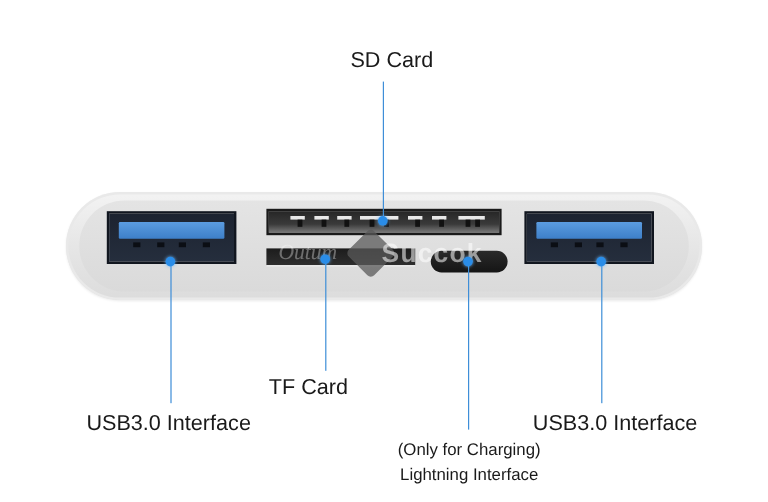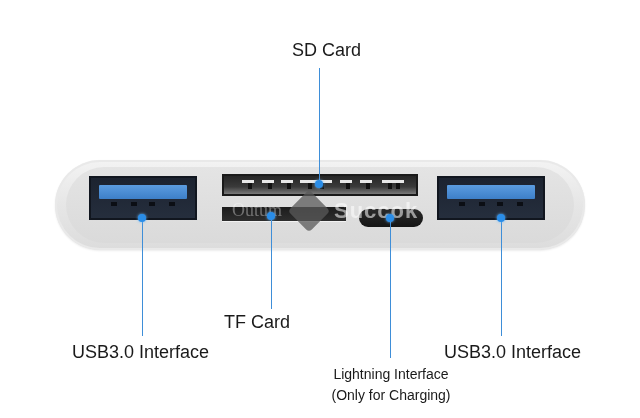--- a/index.html
+++ b/index.html
@@ -76,23 +76,23 @@
   <div class="sd-pin-leg" style="left:142px;"></div>
   <div class="sd-pin" style="left:158px; width:22px;"></div>
   <div class="sd-pin-leg" style="left:164px;"></div>
   <div class="sd-pin-leg" style="left:172px;"></div>
 </div>
 
 <div class="tf-slot"></div>
 
 <div class="lightning-port"></div>
 
-<div class="watermark-script" style="left:232px; top:200px;">Outum</div>
+<div class="watermark-script" style="left:232px; top:200px;font-style:italic;">Outum</div>
 <div class="watermark-badge"></div>
-<div class="watermark" style="left:334px; top:198px;">Succok</div>
+<div class="watermark" style="left:318px; top:198px;">Succok</div>
 
 <div class="line" style="left:319px; top:68px; height:116px;"></div>
 <div class="dot" style="left:315px; top:180px;"></div>
 
 <div class="line" style="left:142px; top:218px; height:118px;"></div>
 <div class="dot" style="left:138px; top:214px;"></div>
 
 <div class="line" style="left:271px; top:217px; height:92px;"></div>
 <div class="dot" style="left:267px; top:212px;"></div>
 
@@ -100,15 +100,15 @@
 <div class="dot" style="left:386px; top:214px;"></div>
 
 <div class="line" style="left:501px; top:218px; height:118px;"></div>
 <div class="dot" style="left:497px; top:214px;"></div>
 
 <div class="label label-lg" style="left:292px; top:40px;">SD Card</div>
 <div class="label label-lg" style="left:224px; top:312px;">TF Card</div>
 <div class="label label-lg" style="left:72px; top:342px;">USB3.0 Interface</div>
 <div class="label label-lg" style="left:444px; top:342px;">USB3.0 Interface</div>
 <div class="label label-sm" style="left:306px; top:364px; width:170px;">
+  <div>(Only for Charging)</div>
   <div>Lightning Interface</div>
-  <div>(Only for Charging)</div>
 </div>
 
 </body></html>

